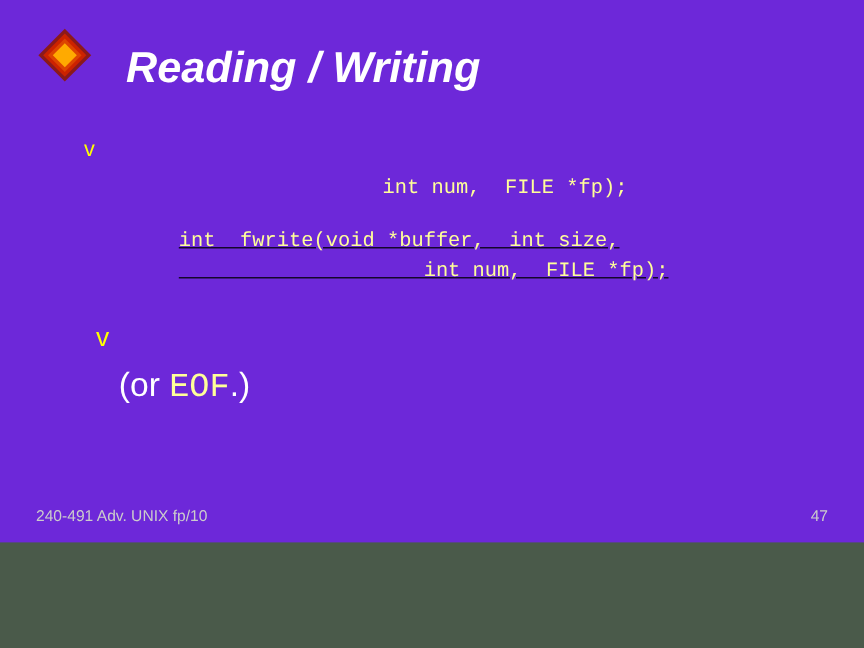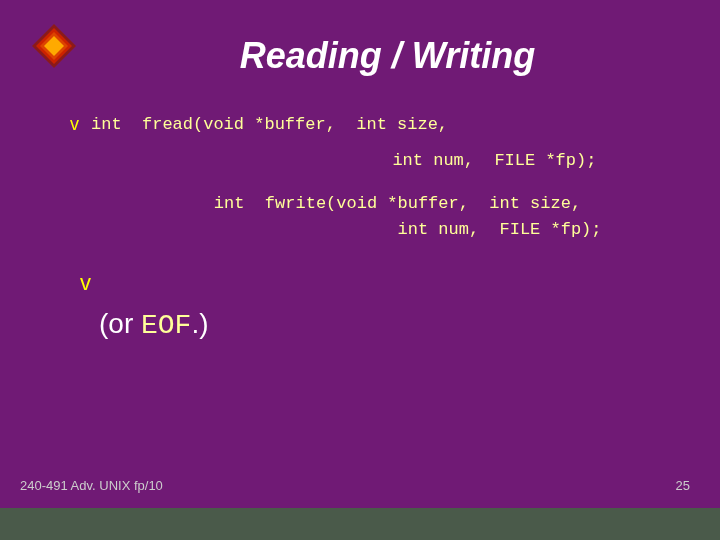--- a/index.html
+++ b/index.html
@@ -12,25 +12,24 @@
       width: 720px;
       height: 540px;
       background-color: #4a5a4a;
       font-family: Arial, sans-serif;
       position: relative;
       overflow: hidden;
     }
 
     .slide {
       width: 720px;
-      height: 508px;
-      background-color: #701a75;
+      height: 452px;
+      background-color: #6d28d9;
       position: relative;
       padding: 30px 50px;
-      text-align: center;
     }
 
     .diamond-icon {
       position: absolute;
       top: 22px;
       left: 30px;
       width: 48px;
       height: 48px;
     }
 
@@ -105,21 +104,21 @@
     }
 
     .returns-text .code-inline {
       font-family: Liberation Mono, monospace;
       color: #ffff99;
     }
 
     .footer {
       position: absolute;
       bottom: 15px;
-      left: 20px;
+      left: 30px;
       right: 30px;
       display: flex;
       justify-content: space-between;
       align-items: center;
     }
 
     .footer-left {
       color: #cccccc;
       font-size: 13px;
     }
@@ -140,37 +139,36 @@
     <polygon points="24,10 38,24 24,38 10,24" fill="#dd4400"></polygon>
     <polygon points="24,14 34,24 24,34 14,24" fill="#ffaa00"></polygon>
   </svg>
 
   <div class="title">Reading / Writing</div>
 
   <div class="content-area">
 
     <div class="bullet-item">
       <span class="bullet-arrow">v</span>
-      <div class="code-block">int  fread(void *buffer,  int size,</div>
     </div>
     <div class="code-block-indent">                   int num,  FILE *fp);</div>
 
-    <div style="margin-left: 55px;">
+    <div style="margin-left: 79px; text-decoration: underline;">
       <div class="code-block">int  fwrite(void *buffer,  int size,</div>
       <div class="code-block">                    int num,  FILE *fp);</div>
     </div>
 
     <div class="returns-section">
       <span class="returns-bullet">v</span>
       <div class="returns-text">
         <br>
         <span>(or </span><span class="code-inline">EOF</span><span>.)</span>
       </div>
     </div>
 
   </div>
 
   <div class="footer">
     <span class="footer-left">240-491  Adv. UNIX  fp/10</span>
-    <span class="footer-right">25</span>
+    <span class="footer-right">47</span>
   </div>
 
 </div>
 
 </body></html>

